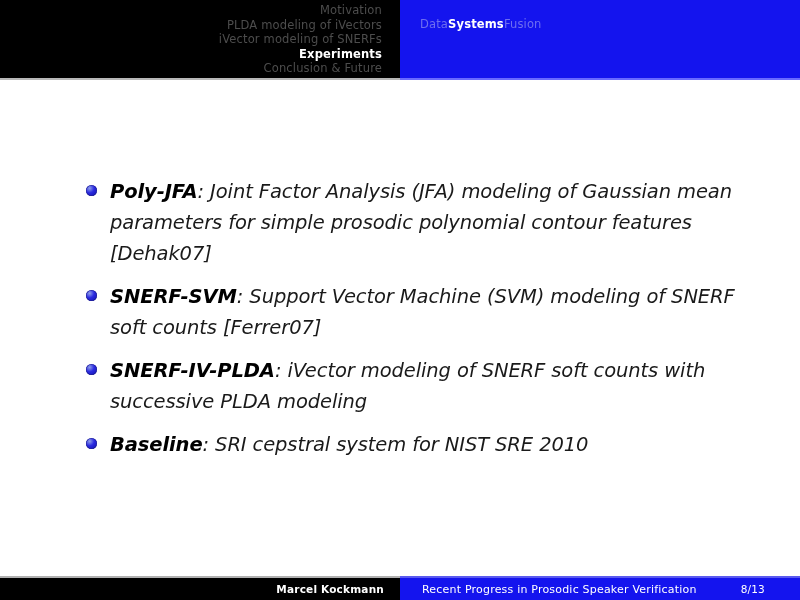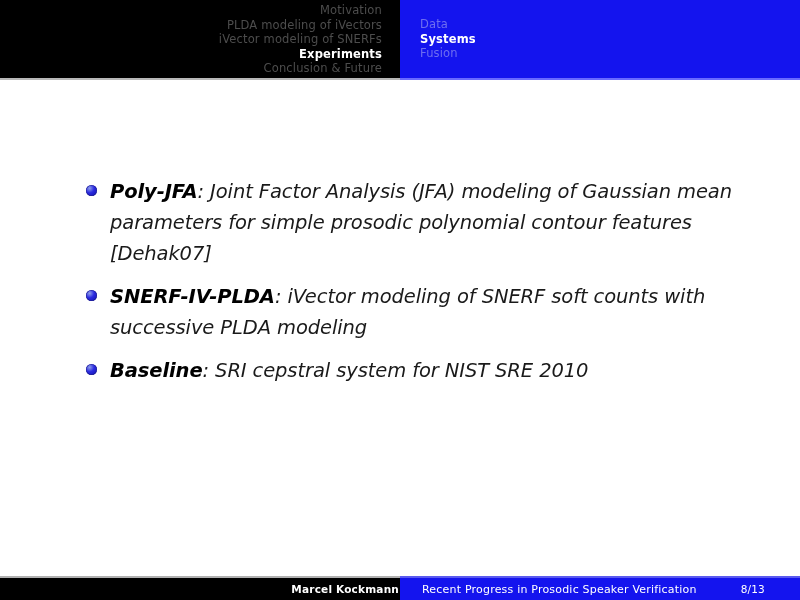--- a/index.html
+++ b/index.html
@@ -42,21 +42,21 @@
     align-items: flex-end;
   }
   .headbar-right {
     width: 400px;
     height: 78px;
     background: #1414ee;
     box-sizing: border-box;
     padding-top: 17px;
     padding-left: 20px;
     display: flex;
-    flex-direction: column;
+    flex-direction: row;
     align-items: flex-start;
   }
   .headbar-underline {
     position: absolute;
     top: 78px;
     left: 0;
     width: 800px;
     height: 2px;
     background: linear-gradient(to right, #b8b8b8 0%, #b8b8b8 50%, #6a6aff 50%, #6a6aff 100%);
   }
@@ -127,21 +127,21 @@
     flex-direction: row;
   }
   .footbar-left {
     width: 400px;
     height: 22px;
     background: #000000;
     box-sizing: border-box;
     display: flex;
     align-items: center;
     justify-content: flex-end;
-    padding-right: 1px;
+    padding-right: 16px;
   }
   .footbar-right {
     width: 400px;
     height: 22px;
     background: #1414ee;
     box-sizing: border-box;
     display: flex;
     align-items: center;
     justify-content: flex-start;
     padding-left: 22px;
@@ -202,20 +202,24 @@
   <div class="headbar-underline"></div>
 
   <div class="content">
     <ul class="bullet-list">
 
       <li class="bullet-row">
         <span class="bullet-marker"></span>
         <span class="bullet-text"><span class="lead">Poly-JFA</span><span>: Joint Factor Analysis (JFA) modeling of Gaussian mean parameters for simple prosodic polynomial contour features [Dehak07]</span></span>
       </li>
 
+      <li class="bullet-row">
+        <span class="bullet-marker"></span>
+        <span class="bullet-text"><span class="lead">SNERF-SVM</span><span>: Support Vector Machine (SVM) modeling of SNERF soft counts [Ferrer07]</span></span>
+      </li>
 
       <li class="bullet-row">
         <span class="bullet-marker"></span>
         <span class="bullet-text"><span class="lead">SNERF-IV-PLDA</span><span>: iVector modeling of SNERF soft counts with successive PLDA modeling</span></span>
       </li>
 
       <li class="bullet-row">
         <span class="bullet-marker"></span>
         <span class="bullet-text"><span class="lead">Baseline</span><span>: SRI cepstral system for NIST SRE 2010</span></span>
       </li>

